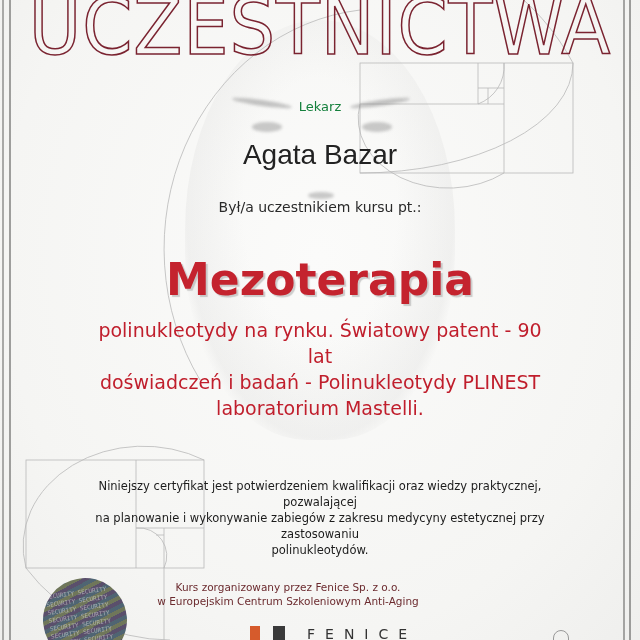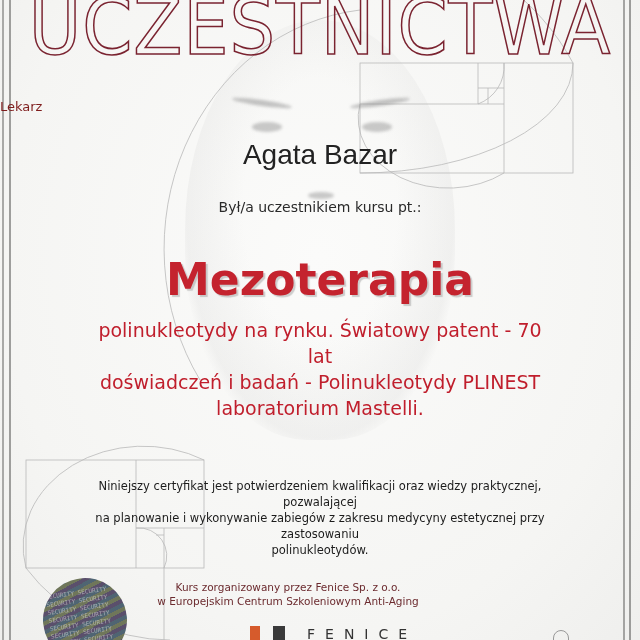--- a/index.html
+++ b/index.html
@@ -28,22 +28,22 @@
   .eye { position:absolute; width:30px; height:10px; border-radius:50%; background:rgba(140,140,140,0.45); filter:blur(1.5px); }
 
   .title-big {
     position:absolute; left:0; top:-18px; width:640px; text-align:center;
     font-size:78px; font-weight:normal; letter-spacing:1px;
     color:transparent; -webkit-text-stroke:1.6px #7a2330;
     font-family:"DejaVu Sans", sans-serif;
     transform:scaleX(0.92);
   }
   .lekarz {
-    position:absolute; left:0; top:99px; width:640px; 
-    font-size:13px; color:#7f1d1d; font-family:"DejaVu Sans", sans-serif;
+    position:absolute; left:0; top:99px; width:640px; text-align:center;
+    font-size:13px; color:#15803d; font-family:"DejaVu Sans", sans-serif;
   }
   .name {
     position:absolute; left:0; top:139px; width:640px; text-align:center;
     font-size:28px; color:#222; font-family:"Liberation Sans", sans-serif;
   }
   .participant {
     position:absolute; left:0; top:199px; width:640px; text-align:center;
     font-size:14px; color:#2a2a2a; font-family:"DejaVu Sans", sans-serif;
   }
   .course-title {
@@ -126,21 +126,21 @@
 <div class="eye" style="left:362px;top:122px;"></div>
 <div class="eye" style="left:308px;top:192px;width:26px;height:7px;"></div>
 
 <div class="title-big">UCZESTNICTWA</div>
 <div class="lekarz">Lekarz</div>
 <div class="name">Agata Bazar</div>
 <div class="participant">Był/a uczestnikiem kursu pt.:</div>
 <div class="course-title">Mezoterapia</div>
 
 <div class="course-desc">
-  <div>polinukleotydy na rynku. Światowy patent - 70 lat</div>
+  <div>polinukleotydy na rynku. Światowy patent - 90 lat</div>
   <div>doświadczeń i badań - Polinukleotydy PLINEST</div>
   <div>laboratorium Mastelli.</div>
 </div>
 
 <div class="cert-text">
   <div>Niniejszy certyfikat jest potwierdzeniem kwalifikacji oraz wiedzy praktycznej, pozwalającej</div>
   <div>na planowanie i wykonywanie zabiegów z zakresu medycyny estetycznej przy zastosowaniu</div>
   <div>polinukleotydów.</div>
 </div>
 

